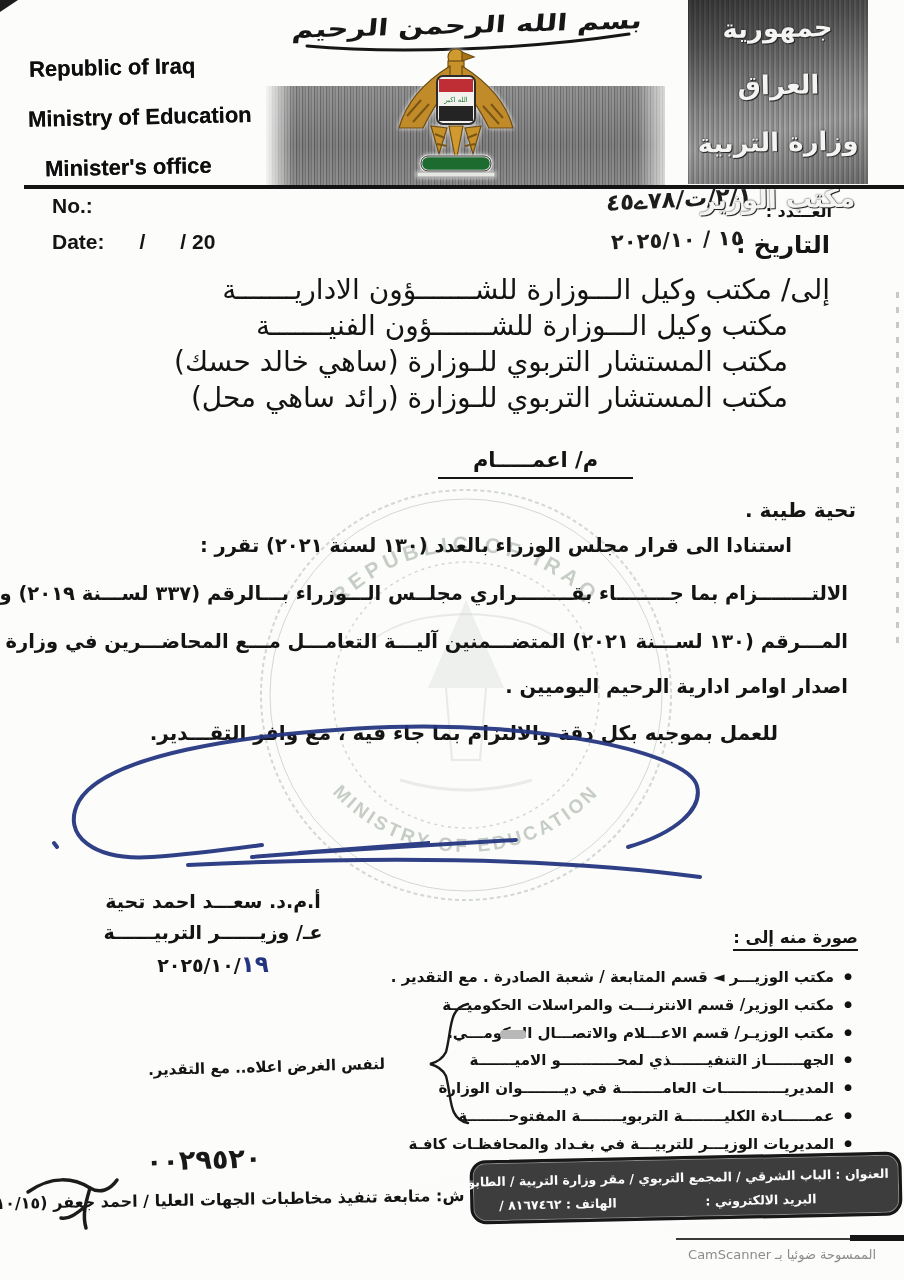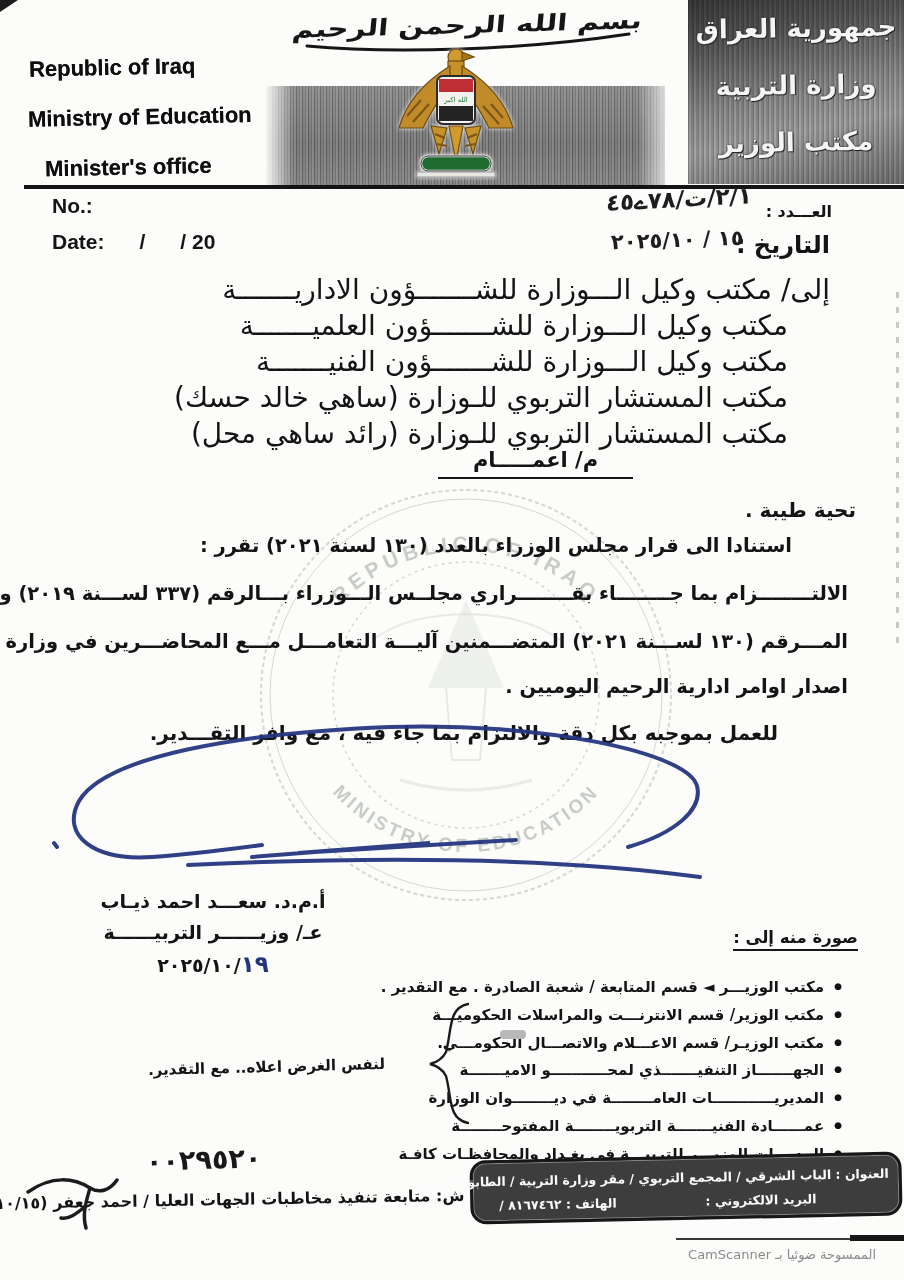--- a/index.html
+++ b/index.html
@@ -20,21 +20,21 @@
   .hdr-en div:nth-child(3){margin-left:14px;}
   .bismillah{left:295px;top:12px;width:345px;text-align:center;z-index:3;}
   .bismillah .bt{font-size:23px;font-weight:bold;color:#161616;display:inline-block;
                  transform:scaleX(1.28) skewX(-6deg) rotate(-2deg);}
   .bismillah svg{display:block;margin:-6px auto 0;}
   .gray-band{left:266px;top:86px;width:399px;height:99px;z-index:1;
     background:
       linear-gradient(90deg,rgba(252,252,251,.95) 0,rgba(252,252,251,0) 7%,rgba(252,252,251,0) 93%,rgba(252,252,251,.7) 100%),
       linear-gradient(180deg,rgba(140,140,140,.35),rgba(70,70,70,.25) 60%,rgba(120,120,120,.35)),
       repeating-linear-gradient(90deg,#5f5f5f 0 1px,#8e8e8e 1px 3px,#767676 3px 4px,#9a9a9a 4px 6px);}
-  .ar-block{left:688px;top:0;width:216px;height:184px;z-index:2;text-align:center;
+  .ar-block{left:688px;top:0;width:180px;height:184px;z-index:2;text-align:center;
     background:
       repeating-linear-gradient(90deg,rgba(40,40,40,.28) 0 1px,rgba(255,255,255,.06) 1px 3px,rgba(60,60,60,.18) 3px 5px),
       linear-gradient(168deg,#2e2e2e 0%,#4f4f4f 22%,#8a8a8a 52%,#9f9f9f 68%,#6c6c6c 100%);}
   .ar-block .cl{font-size:26px;font-weight:bold;color:#f4f4f2;line-height:57px;letter-spacing:1px;
                 text-shadow:0 0 2px #1f1f1f,1px 1px 0 #2a2a2a;transform:rotate(-1deg);}
   .eagle{left:393px;top:46px;z-index:3;filter:drop-shadow(0 0 2px rgba(255,255,255,.9));}
   .hdr-rule{left:24px;top:185px;width:880px;height:4px;background:#141414;z-index:4;}
 
   
   .no-line{left:52px;top:194px;font-family:"Liberation Sans","DejaVu Sans",sans-serif;font-weight:bold;font-size:21px;}
@@ -63,21 +63,21 @@
   
   .sig-block{left:88px;top:886px;width:250px;text-align:center;z-index:2;}
   .sig-block .sn{font-size:19px;font-weight:bold;line-height:31px;white-space:nowrap;}
   .sig-date{font-size:19px;font-weight:bold;direction:ltr;unicode-bidi:bidi-override;line-height:33px;}
   .sig-date .day{color:#24357f;font-size:23px;}
 
   
   .cc{right:46px;top:928px;width:430px;text-align:right;z-index:2;}
   .cc .cct{display:inline-block;font-size:16.5px;font-weight:bold;border-bottom:2px solid #161616;
            padding-bottom:2px;margin-bottom:6px;}
-  .cc ul{margin:16px;padding:0;list-style:none;}
+  .cc ul{margin:6px;padding:0;list-style:none;}
   .cc li{font-size:15px;font-weight:bold;line-height:26.8px;white-space:nowrap;}
   .cc li::before{content:"●";font-size:9px;vertical-align:3px;margin-left:10px;color:#111;}
   .cc-note{left:148px;top:1058px;font-size:15px;font-weight:bold;transform:rotate(-1.5deg);z-index:2;}
   .redact{left:500px;top:1030px;width:26px;height:9px;background:#b8b8b8;border-radius:4px;z-index:3;}
 
   
   .serial{left:146px;top:1144px;font-size:27px;font-weight:bold;letter-spacing:10px;
           transform:rotate(-2deg);color:#181818;z-index:2;}
   .routing{right:440px;top:1190px;font-size:16px;font-weight:bold;transform:rotate(-1deg);z-index:2;}
 
@@ -180,49 +180,48 @@
 
   <div class="abs no-line pre">No.:</div>
   <div class="abs date-line pre">Date:      /      / 20</div>
   <div class="abs adad-label ar">العـــدد :</div>
   <div class="abs adad-value"><span class="ltrov">٤٥ے٧٨/ت/٢/١</span></div>
   <div class="abs tarikh-label ar">التاريخ :</div>
   <div class="abs tarikh-value"><span class="ltrov">٢٠٢٥/١٠ / ١٥</span></div>
 
   <div class="abs recipients ar">
     <div class="rl">إلى/ مكتب وكيل الـــوزارة للشـــــــؤون الاداريـــــــة</div>
-    <div class="rl indent">مكتب وكيل الـــوزارة للشـــــــؤون العلميـــــــة</div>
     <div class="rl indent">مكتب وكيل الـــوزارة للشـــــــؤون الفنيـــــــة</div>
     <div class="rl indent">مكتب المستشار التربوي للـوزارة (ساهي خالد حسك)</div>
     <div class="rl indent">مكتب المستشار التربوي للـوزارة (رائد ساهي محل)</div>
   </div>
 
   <div class="abs subject ar">م/ اعمـــــام</div>
   <div class="abs greeting ar">تحية طيبة .</div>
   <div class="abs bp p1 ar">استنادا الى قرار مجلس الوزراء بالعدد (١٣٠ لسنة ٢٠٢١) تقرر :</div>
   <div class="abs bp p2 ar">الالتــــــــزام بما جــــــــاء بقــــــــراري مجلــس الـــوزراء بـــالرقم (٣٣٧ لســـنة ٢٠١٩) والقـــرار</div>
   <div class="abs bp p3 ar">المـــرقم (١٣٠ لســـنة ٢٠٢١) المتضـــمنين آليـــة التعامـــل مـــع المحاضـــرين في وزارة التربيـــة وعـــدم</div>
   <div class="abs bp p4 ar">اصدار اوامر ادارية الرحيم اليوميين .</div>
   <div class="abs closing ar">للعمل بموجبه بكل دقة والالتزام بما جاء فيه ، مع وافر التقـــدير.</div>
 
   <div class="abs sig-block">
-    <div class="sn ar">أ.م.د. سعـــد احمد ذيـاب</div>
+    <div class="sn ar">أ.م.د. سعـــد احمد تحية</div>
     <div class="sn ar">عـ/ وزيــــــر التربيــــــة</div>
     <div class="sig-date"><span>٢٠٢٥/١٠/</span><span class="day">١٩</span></div>
   </div>
 
   <div class="abs cc ar">
     <span class="cct">صورة منه إلى :</span>
     <ul>
       <li>مكتب الوزيـــر ◄ قسم المتابعة / شعبة الصادرة . مع التقدير .</li>
       <li>مكتب الوزير/ قسم الانترنـــت والمراسلات الحكوميـــة</li>
       <li>مكتب الوزيـر/ قسم الاعـــلام والاتصـــال الحكومـــي.</li>
       <li>الجهـــــــاز التنفيـــــــذي لمحـــــــــــو الاميـــــــة</li>
       <li>المديريــــــــــــات العامــــــــة في ديــــــــوان الوزارة</li>
-      <li>عمــــــادة الفنيـــــــة التربويــــــــة المفتوحــــــــة</li>
+      <li>عمــــــادة الكليــــــــة التربويــــــــة المفتوحــــــــة</li>
       <li>المديريات الوزيـــر للتربيـــة في بغـداد والمحافظـات كافـة</li>
     </ul>
   </div>
   <div class="abs cc-note ar">لنفس الغرض اعلاه.. مع التقدير.</div>
   <div class="abs redact"></div>
 
   <div class="abs serial"><span class="ltrov">٠٠٢٩٥٢٠</span></div>
   <div class="abs routing ar nowrap">ش: متابعة تنفيذ مخاطبات الجهات العليا / احمد جعفر (١٠/١٥)</div>
 
   <div class="abs footer-box ar">

